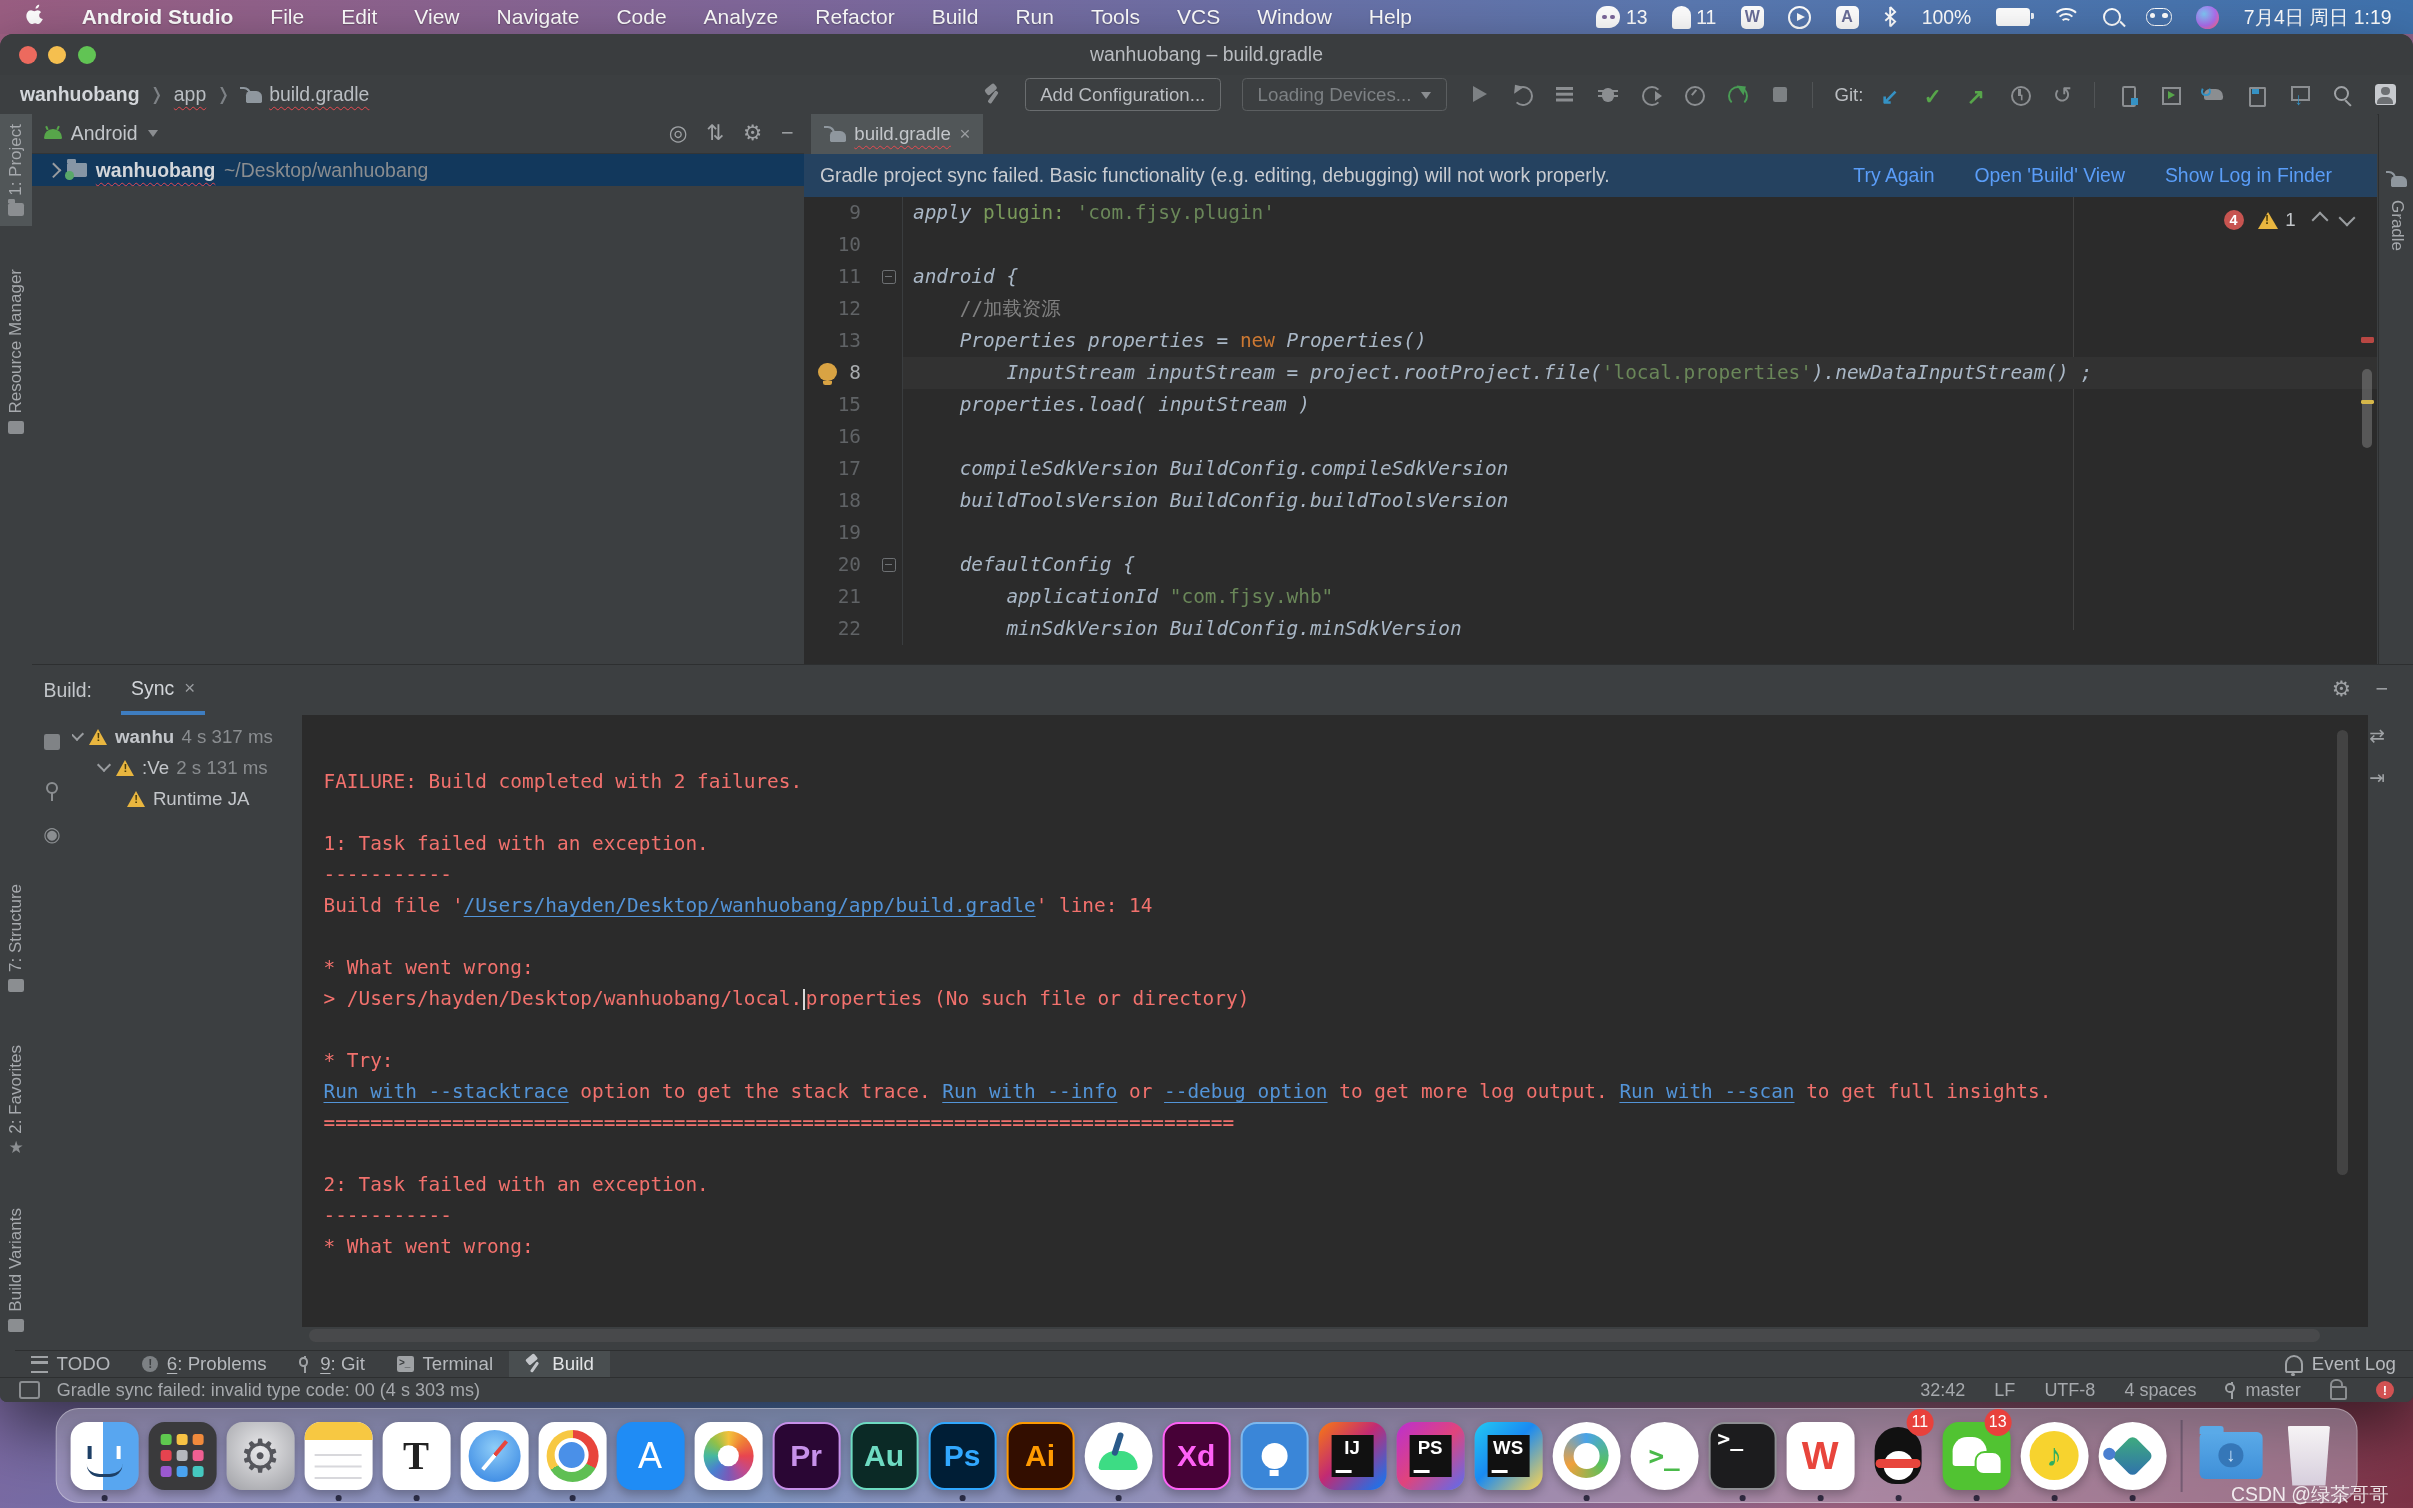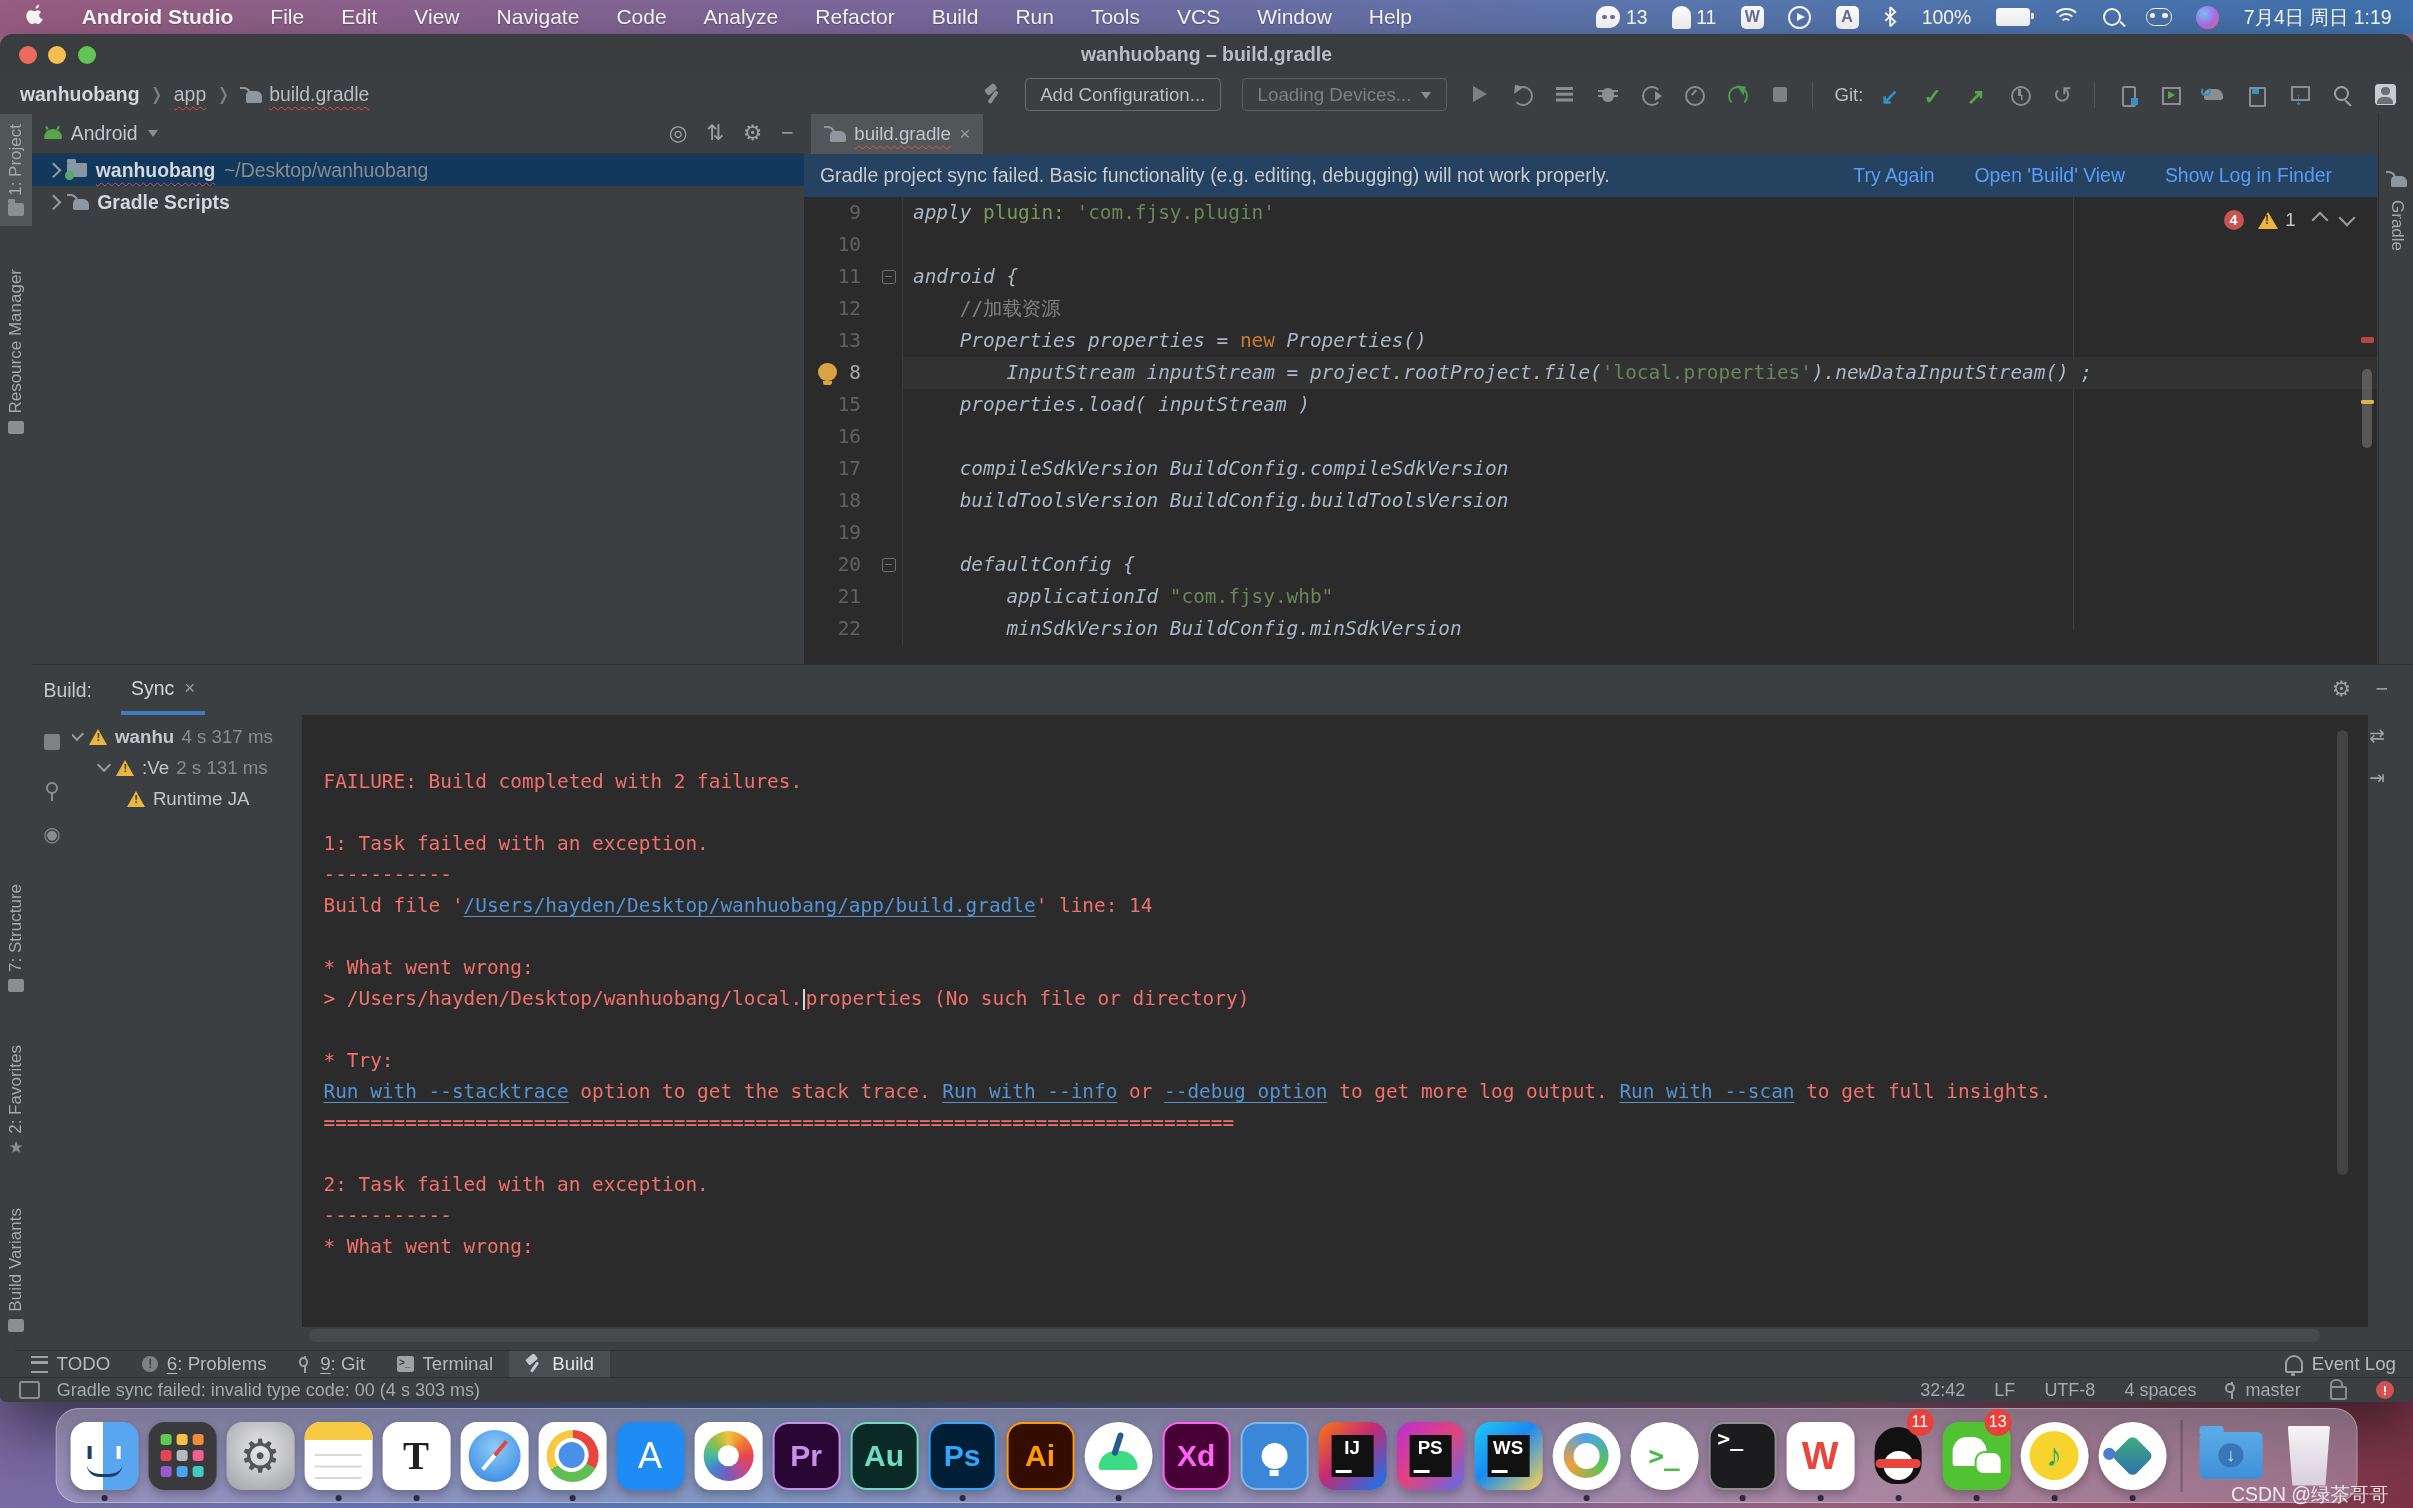--- a/index.html
+++ b/index.html
@@ -39,21 +39,21 @@
   .btsvg{display:block;}
 
   
   #window{position:absolute;left:0;top:34px;width:2413px;height:1368px;background:#3c3f41;
     border-radius:13px 13px 7.2px 7.2px;box-shadow:0 26px 65px rgba(0,0,0,.55);overflow:hidden;color:#bbbec2;}
   #titlebar{position:absolute;left:0;top:0;width:100%;height:41px;background:#3a3d3f;border-bottom:0.7px solid #2c2e30;}
   .lights{position:absolute;left:18.7px;top:11.5px;display:flex;gap:11.5px;}
   .light{width:18px;height:18px;border-radius:50%;}
   .lr{background:#ec6a5e;}.ly{background:#f5bf4f;}.lg{background:#61c454;}
   #win-title{position:absolute;left:0;top:0;width:100%;height:41px;display:flex;align-items:center;justify-content:center;
-    color:#b9bcc0;font-size:19.4px;font-weight:bold;}
+    color:#b9bcc0;font-size:19.4px;font-weight:normal;}
 
   #toolbar{position:absolute;left:0;top:41px;width:100%;height:40px;background:#3c3f41;border-bottom:0.7px solid #323537;
     display:flex;align-items:center;justify-content:space-between;padding:0 17px 0 20px;box-sizing:border-box;}
   .crumbs{display:flex;align-items:center;gap:10px;font-size:19.4px;color:#b9bdc2;}
   .crumb-project{font-weight:bold;color:#d3d6da;}
   .crumb-sep{color:#7e8286;font-size:17px;}
   .err-squiggle{text-decoration:underline;text-decoration-style:wavy;text-decoration-color:#e8494f;text-decoration-thickness:1.4px;text-underline-offset:5px;}
   .tb-right{display:flex;align-items:center;gap:21.5px;}
   .tb-group{display:flex;align-items:center;gap:21.5px;}
   .tb-sep{width:0.7px;height:26px;background:#515456;}
@@ -474,25 +474,20 @@
           <span class="glyph">−</span>
         </span>
       </div>
       <div id="project-tree">
           <div class="ptree-row selected">
             <span class="chev"></span>
             <span class="pfolder"></span>
             <span class="ptree-label err-squiggle">wanhuobang</span>
             <span class="ptree-detail">~/Desktop/wanhuobang</span>
           </div>
-          <div class="ptree-row">
-            <span class="chev"></span>
-            <span class="elephant"></span>
-            <span class="ptree-label">Gradle Scripts</span>
-          </div>
         </div>
     </div>
 
     <div id="editor">
       <div id="tabbar">
         <div class="tab">
           <span class="elephant"></span>
           <span class="err-squiggle">build.gradle</span>
           <span class="tab-close">×</span>
         </div>

